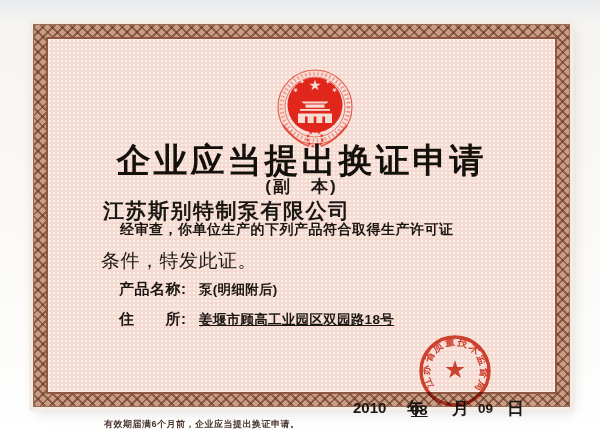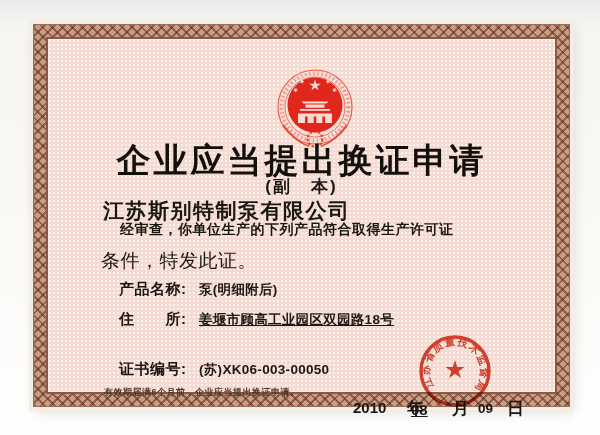--- a/index.html
+++ b/index.html
@@ -38,21 +38,21 @@
     font-size:17px; font-weight:700; letter-spacing:2px;
   }
   .company { position:absolute; left:55px; top:158px; font-size:21px; font-weight:bold; letter-spacing:1.5px; }
   .stmt1 { position:absolute; left:72px; top:182px; font-size:14px; font-weight:bold; letter-spacing:.5px; }
   .stmt2 { position:absolute; left:53px; top:209px; font-size:19px; font-weight:normal; letter-spacing:.5px; }
   .field-row { position:absolute; left:71px; white-space:nowrap; }
   .field-label { display:inline-block; width:80px; font-size:15px; font-weight:bold; letter-spacing:.5px; }
   .field-value { font-size:13.5px; font-weight:bold; letter-spacing:.3px; }
   .row-0 { top:241px; } .row-1 { top:271px;text-decoration:underline; } .row-2 { top:297px; }
   .row-3 { top:321px; } .row-4 { top:343px; }
-  .footnote { position:absolute; left:56px; top:347px; font-size:9px; font-weight:bold; color:#4a362e; letter-spacing:.5px; }
+  .footnote { position:absolute; left:56px; top:379px; font-size:9px; font-weight:bold; color:#4a362e; letter-spacing:.5px; }
   .dt { position:absolute; font-weight:bold; white-space:nowrap;margin-top:17px; }
   .dt-num { font-size:15px; }
   .dt-unit { font-size:17px; font-family:"Liberation Serif","DejaVu Serif",serif; }
   .d-year  { left:305px; top:343px; }
   .d-yu    { left:359px; top:341px; }
   .d-month { left:363px; top:345px; font-size:15px;text-decoration:underline; }
   .d-mu    { left:404px; top:341px; }
   .d-day   { left:430px; top:345px; font-size:13.5px; }
   .d-du    { left:459px; top:341px; }
   .seal { position:absolute; left:369px; top:294px; width:76px; height:76px; opacity:.92; mix-blend-mode:multiply; }
@@ -100,23 +100,20 @@
       <div class="company">江苏斯别特制泵有限公司</div>
       <div class="stmt1">经审查，你单位生产的下列产品符合取得生产许可证</div>
       <div class="stmt2">条件，特发此证。</div>
 
       <div class="field-row row-0">
         <span class="field-label">产品名称:</span><span class="field-value">泵(明细附后)</span>
       </div>
       <div class="field-row row-1">
         <span class="field-label">住　　所:</span><span class="field-value">姜堰市顾高工业园区双园路18号</span>
       </div>
-      <div class="field-row row-3">
-        <span class="field-label">证书编号:</span><span class="field-value">(苏)XK06-003-00050</span>
-      </div>
 
       <div class="footnote">有效期届满6个月前，企业应当提出换证申请。</div>
 
       <span class="dt dt-num d-year">2010</span>
       <span class="dt dt-unit d-yu">年</span>
       <span class="dt dt-num d-month">08</span>
       <span class="dt dt-unit d-mu">月</span>
       <span class="dt dt-num d-day">09</span>
       <span class="dt dt-unit d-du">日</span>
 

